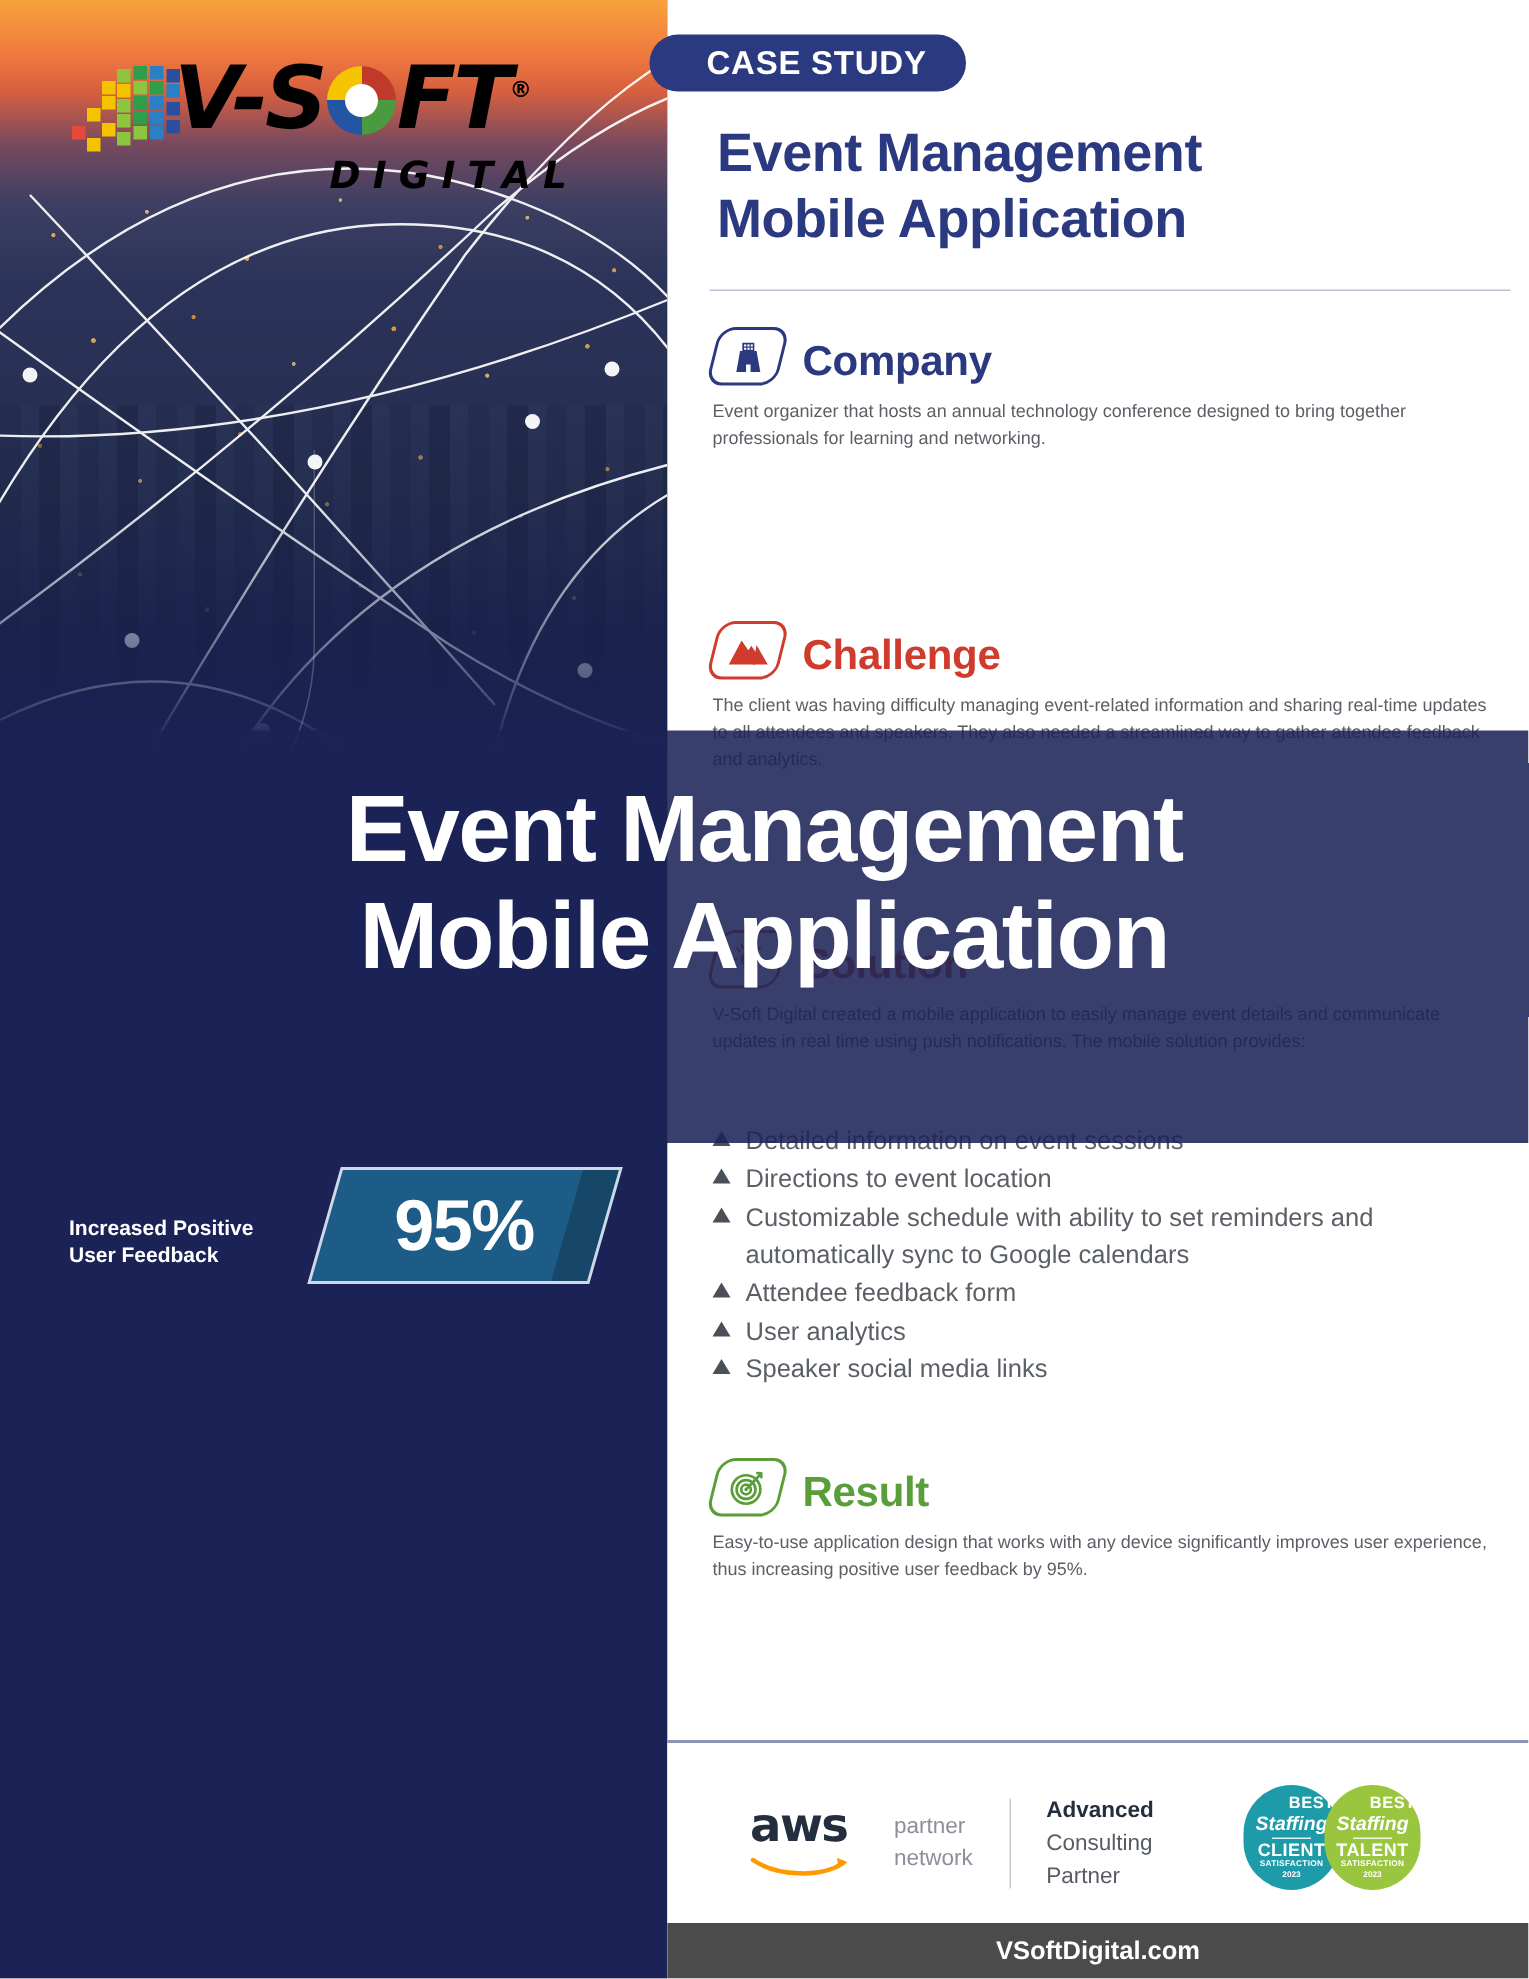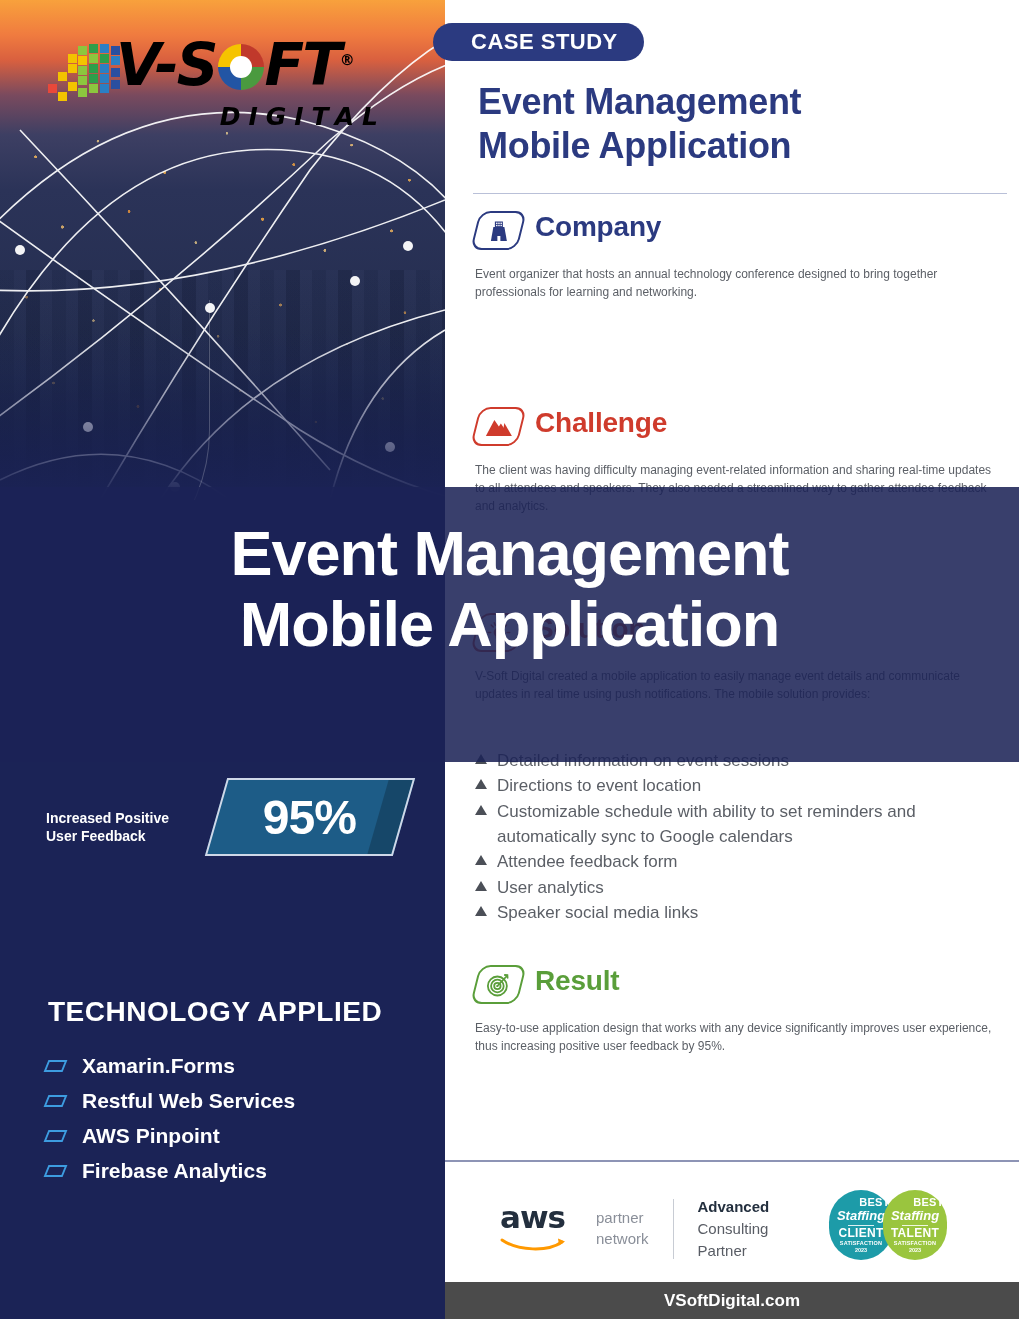--- a/index.html
+++ b/index.html
@@ -162,21 +162,21 @@
   .main-title {
     position:absolute; left:33px; top:80px; width:520px;
     color:#2b3a80; font-size:36px; font-weight:bold; line-height:1.22;
     letter-spacing:-.3px;
   }
   .rule {
     position:absolute; left:28px; width:534px; height:1px; background:#b9c0d8;
   }
 
   .section { position:absolute; left:30px; width:525px; }
-  .sec-head { display:flex; align-items:flex-start; gap:13px; height:46px; }
+  .sec-head { display:flex; align-items:flex-end; gap:13px; height:46px; }
   .sec-icon {
     width:47px; height:39px; flex:0 0 47px;
     border:2px solid currentColor; border-radius:11px;
     transform:skewX(-14deg);
     display:flex; align-items:center; justify-content:center;
   }
   .sec-icon > svg { transform:skewX(14deg); }
   .sec-title { font-size:28px; font-weight:bold; letter-spacing:-.2px; }
   .sec-body {
     margin-top:8px; color:#5b5f66; font-size:12px; line-height:1.52;
@@ -314,39 +314,20 @@
       <div class="logo-sub">DIGITAL</div>
     </div>
 
     <div class="stat-block">
       <div class="stat-label">Increased Positive User Feedback</div>
       <div class="stat-para">
         <span>95%</span>
       </div>
     </div>
 
-    <div class="tech-head">TECHNOLOGY APPLIED</div>
-    <div class="tech-list">
-      <div class="tech-item">
-        <span class="tech-bullet"></span>
-        <span class="tech-text">Xamarin.Forms</span>
-      </div>
-      <div class="tech-item">
-        <span class="tech-bullet"></span>
-        <span class="tech-text">Restful Web Services</span>
-      </div>
-      <div class="tech-item">
-        <span class="tech-bullet"></span>
-        <span class="tech-text">AWS Pinpoint</span>
-      </div>
-      <div class="tech-item">
-        <span class="tech-bullet"></span>
-        <span class="tech-text">Firebase Analytics</span>
-      </div>
-    </div>
   </div>
 
   <div class="right-col">
 
     <div class="badge-case">
       <span>CASE STUDY</span>
     </div>
 
     <div class="main-title">
       <div>Event Management</div>

